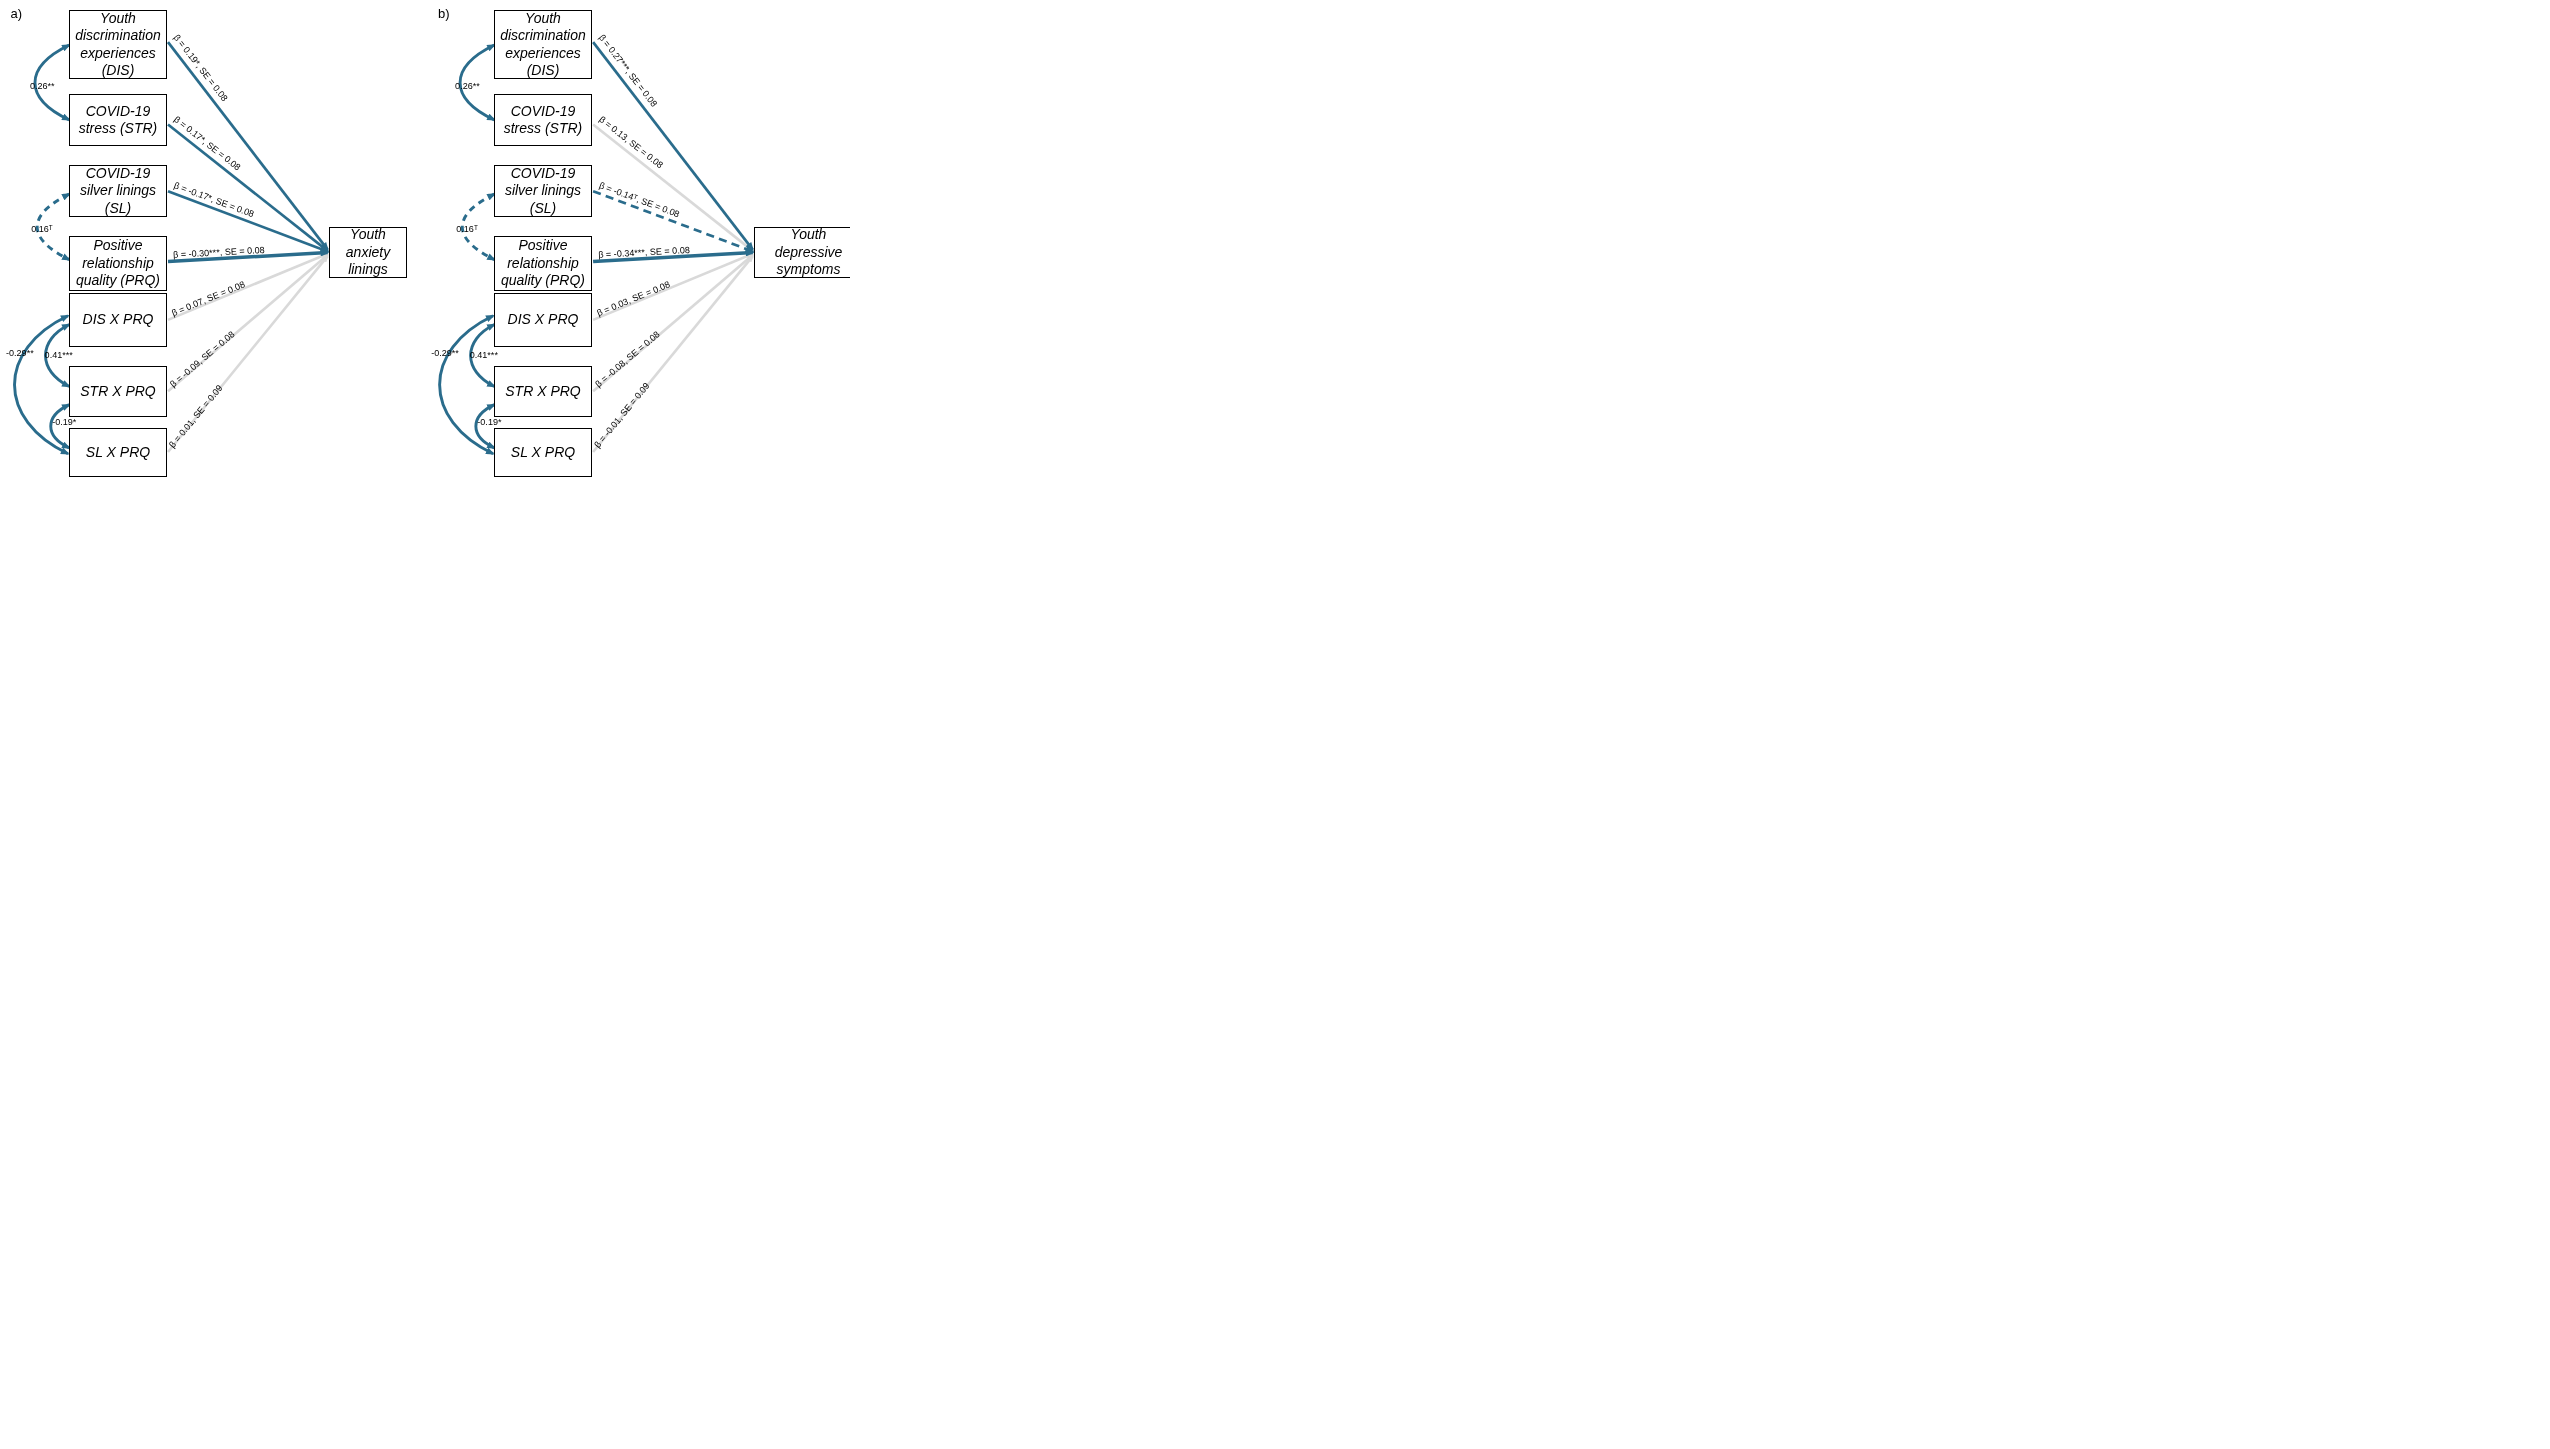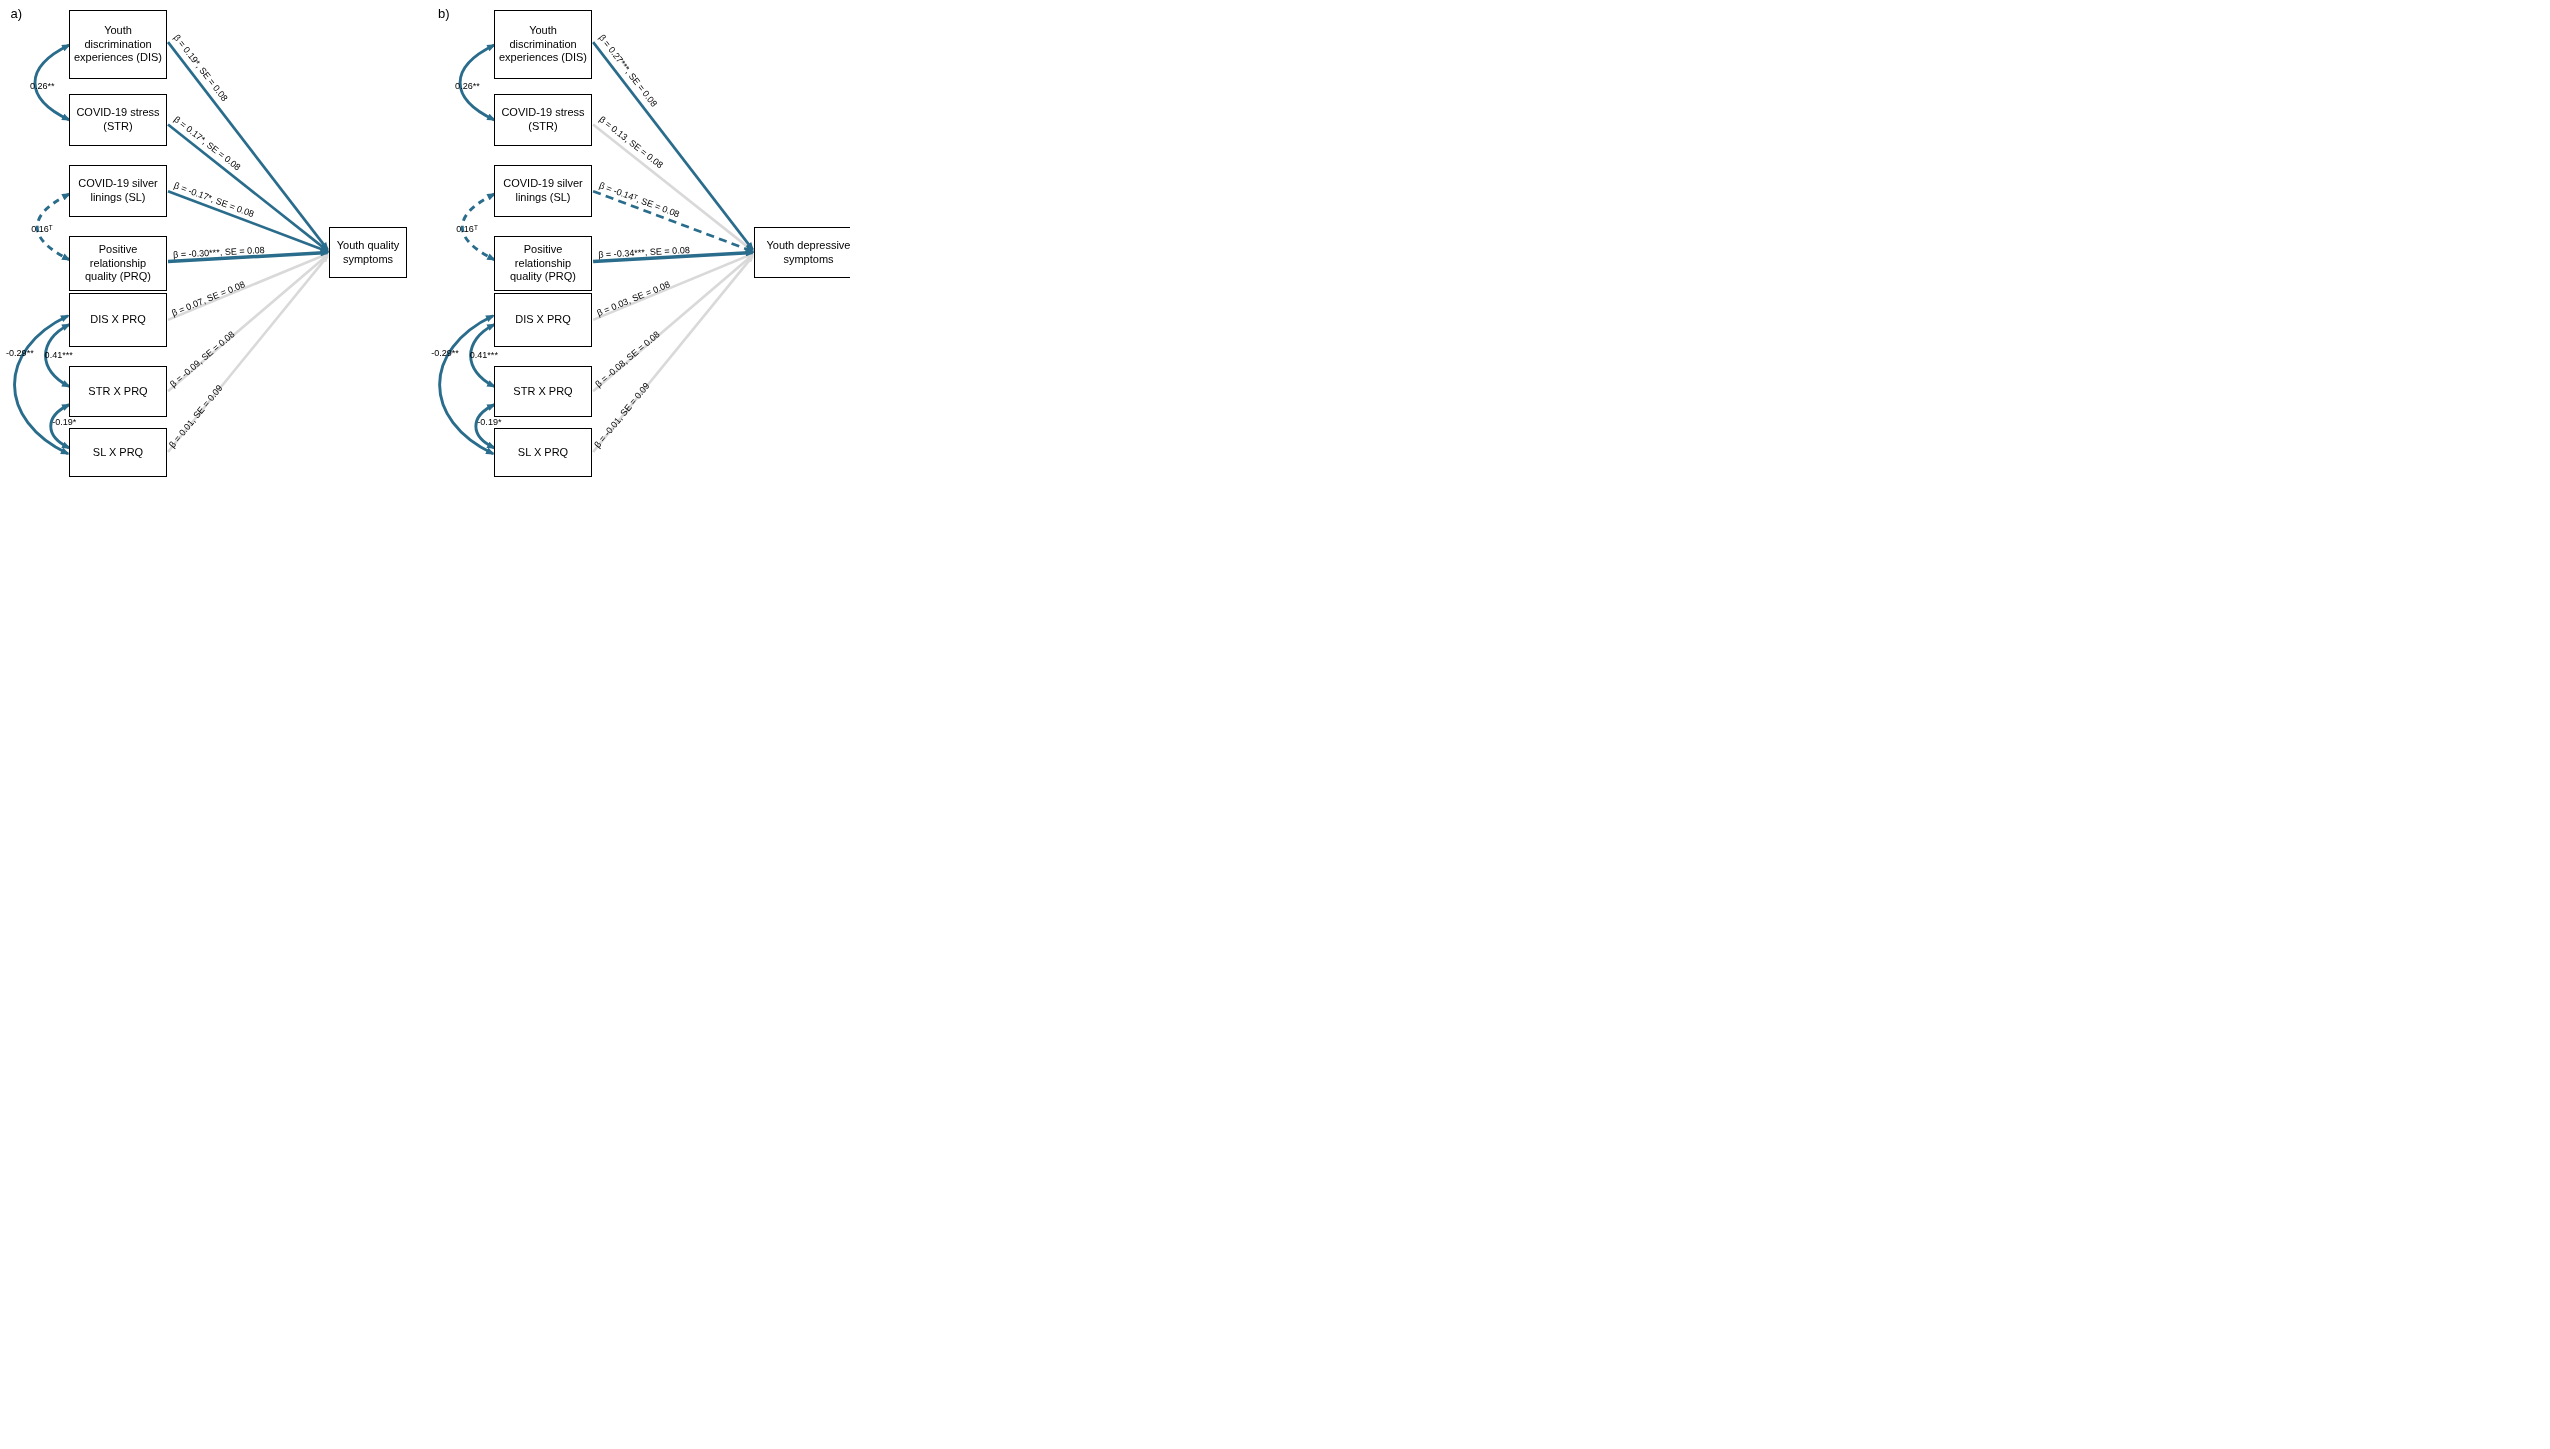--- a/index.html
+++ b/index.html
@@ -1,18 +1,18 @@
 <!DOCTYPE html>
 <html style="font-size:9.4px"><head>
 <meta charset="utf-8">
 <style>
   html,body{margin:0;padding:0;background:#ffffff;font-family:"Liberation Sans",sans-serif;}
   #figure{position:relative;width:850px;height:483px;background:#ffffff;overflow:hidden;}
   .panel-label{position:absolute;font-size:13px;color:#000;}
-  .node{position:absolute;background:#fff;border:1.8px solid #000;display:flex;align-items:center;justify-content:center;text-align:center;font-size:11px;line-height:1.25;color:#000;padding:0 3.5px;box-sizing:border-box;z-index:2;}
+  .node{position:absolute;background:#fff;border:1.8px solid #000;display:flex;align-items:center;justify-content:center;text-align:center;font-size:14px;line-height:1.25;color:#000;padding:0 3.5px;box-sizing:border-box;z-index:2;font-style:italic;}
   svg#wires{position:absolute;left:0;top:0;z-index:1;}
   .path-label{font-size:15.5px;fill:#000;}
   .corr-label{font-size:15.5px;fill:#000;}
 </style>
 </head>
 <body>
 
 <div id="figure">
 
   <div class="panel-label" style="left:10.5px;top:5.9px;">a)</div>
@@ -103,21 +103,21 @@
   <div class="node" style="left:69px;top:293px;width:98px;height:54px;">
       <span>DIS X PRQ</span>
     </div>
   <div class="node" style="left:69px;top:366px;width:98px;height:51px;">
       <span>STR X PRQ</span>
     </div>
   <div class="node" style="left:69px;top:428px;width:98px;height:49px;">
       <span>SL X PRQ</span>
     </div>
   <div class="node" style="left:329px;top:227px;width:78px;height:51px;">
-      <span>Youth quality symptoms</span>
+      <span>Youth anxiety linings</span>
     </div>
 
   <div class="node" style="left:494px;top:10px;width:98px;height:69px;">
       <span>Youth discrimination experiences (DIS)</span>
     </div>
   <div class="node" style="left:494px;top:94px;width:98px;height:52px;">
       <span>COVID-19 stress (STR)</span>
     </div>
   <div class="node" style="left:494px;top:165px;width:98px;height:52px;">
       <span>COVID-19 silver linings (SL)</span>

